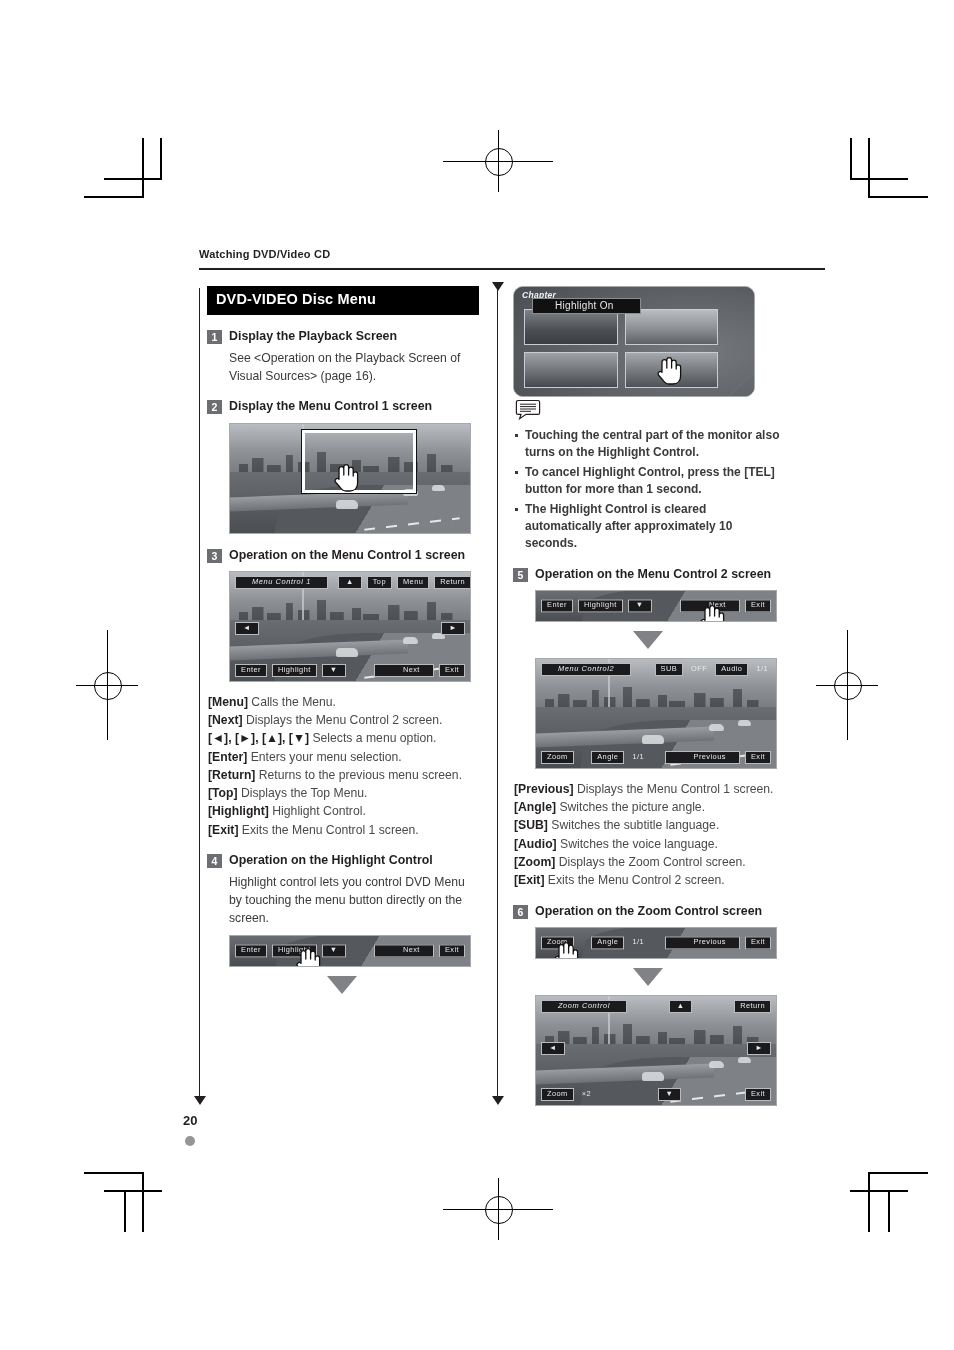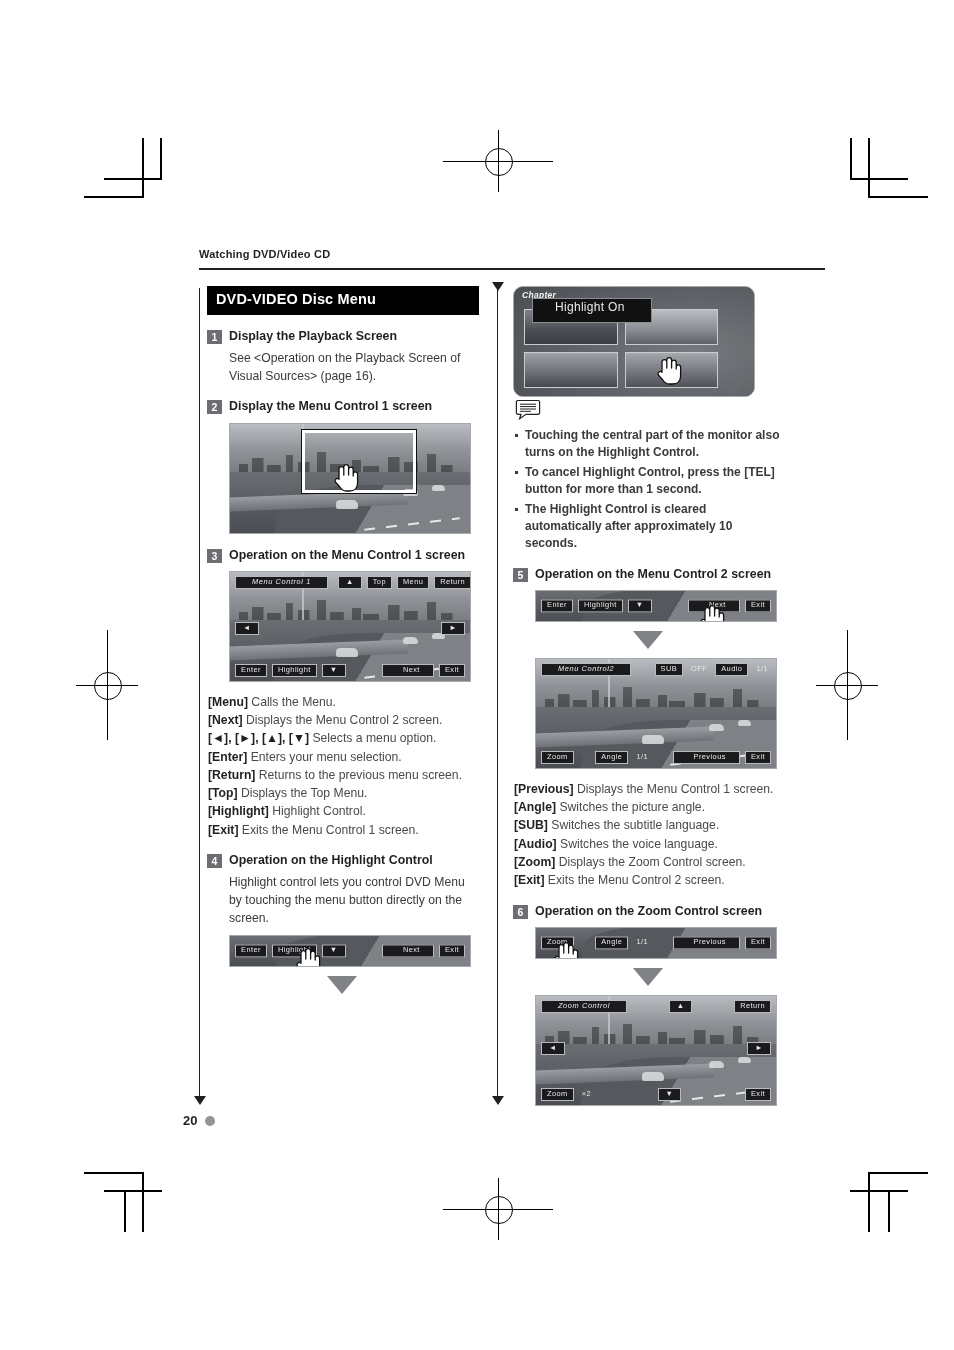--- a/index.html
+++ b/index.html
@@ -90,21 +90,21 @@
        linear-gradient(#000 0 0) 94% 100%/5% 48% no-repeat;
      opacity:.36;}
   .shot .pole{position:absolute;left:30%;top:0;width:2px;height:62%;background:#c9ccd0;opacity:.75;}
   .shot .car{position:absolute;background:#d6d8da;border-radius:4px 5px 2px 2px;opacity:.9;}
 
   
   .ui{position:absolute;z-index:5;}
   .btn{display:inline-block;background:#1b1b1d;color:#e8e9ea;border:1px solid #b9bbbe;
        font-size:7.4px;letter-spacing:.45px;padding:1px 5px 2px;line-height:1.1;
        white-space:nowrap;font-family:"Liberation Sans",sans-serif;}
-  .btn.wide{padding-left:20px;padding-right:13px;}
+  .btn.wide{padding-left:28px;padding-right:13px;}
   .btn.title{padding:1px 16px 2px;letter-spacing:.6px;font-style:italic;}
   .btn.val{background:transparent;border:none;color:#e8e9ea;padding:1px 3px;}
   .btn.arw{padding:1px 7px 2px;}
 
   .topbar{position:absolute;left:0;right:0;top:0;display:flex;align-items:center;
           gap:5px;padding:4px 5px;}
   .botbar{position:absolute;left:0;right:0;bottom:0;display:flex;align-items:center;
           gap:5px;padding:4px 5px;}
   .spacer{flex:1 1 auto;}
 
@@ -115,32 +115,32 @@
   .bigarrow{width:0;height:0;margin:9px auto;border-left:15px solid transparent;
             border-right:15px solid transparent;border-top:18px solid #808285;}
 
   
   .chapshot{position:relative;border:1px solid #a7a9ac;background:#4f5357;overflow:hidden;}
   .chapshot .bg{position:absolute;inset:0;background:radial-gradient(120% 120% at 75% 60%,#76797d,#3f4246);}
   .chapshot .wm{position:absolute;right:4px;bottom:2px;width:56px;height:54px;
      border-right:2px solid #6e7175;border-bottom:2px solid #6e7175;transform:rotate(-45deg);opacity:.6;}
   .chaptitle{position:absolute;left:8px;top:3px;font-size:8.5px;font-style:italic;font-weight:bold;
      color:#f1f2f2;letter-spacing:.3px;z-index:4;}
-  .highon{position:absolute;left:18px;top:11px;background:#111;color:#e8e9ea;font-size:12px;
-     padding:1px 26px 8px 22px;border:1px solid #8a8d90;z-index:4;letter-spacing:.3px;}
+  .highon{position:absolute;left:18px;top:11px;background:#111;color:#e8e9ea;font-size:10px;
+     padding:1px 26px 2px 22px;border:1px solid #8a8d90;z-index:4;letter-spacing:.3px;}
   .thumbs{position:absolute;left:10px;top:22px;right:36px;bottom:8px;
      display:grid;grid-template-columns:1fr 1fr;grid-template-rows:1fr 1fr;gap:7px;z-index:3;}
   .th{border:1px solid #c9ccd0;position:relative;overflow:hidden;}
   .th1{background:linear-gradient(#7e8286,#4b4e52 60%,#3a3d41);}
   .th2{background:linear-gradient(#babdc1,#8c8f93 55%,#5e6165);}
   .th3{background:linear-gradient(#9ea1a5,#6a6d71 60%,#45484c);}
   .th4{background:linear-gradient(#a5a8ac,#74777b 55%,#4e5155);}
 
   
-  .footer{position:absolute;left:183px;top:1113px;display:flex;align-items:center;gap:8px;}
+  .footer{position:absolute;left:183px;top:1113px;display:flex;align-items:center;gap:8px;flex-direction:column;}
   .pgnum{font-size:13px;font-weight:bold;}
   .dot{width:10px;height:10px;border-radius:50%;background:#939598;}
   .models{font-size:12.2px;letter-spacing:-.1px;}
 </style>
 </head>
 <body>
 
 <div class="page">
 
   <div>

